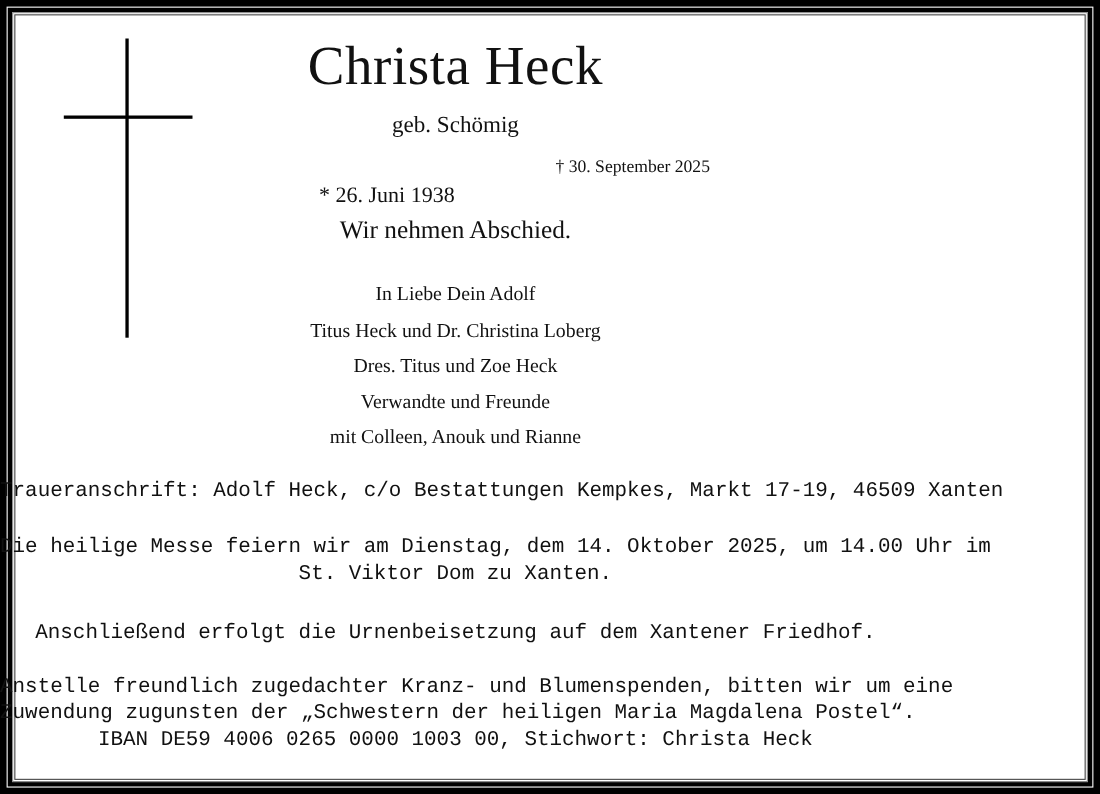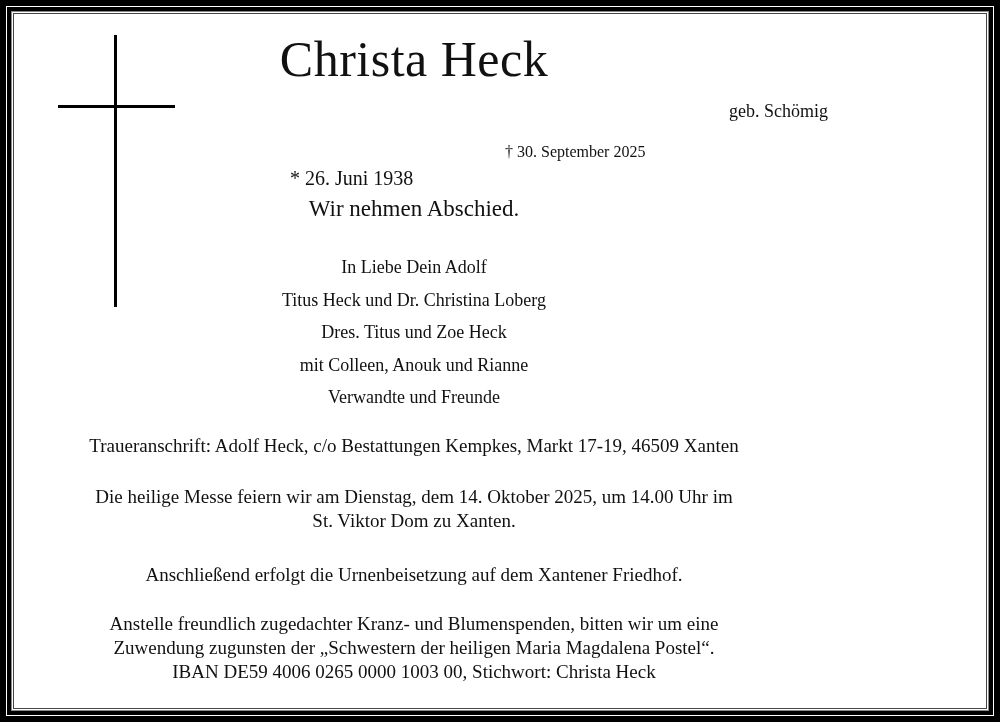--- a/index.html
+++ b/index.html
@@ -5,26 +5,26 @@
   html, body { margin: 0; padding: 0; }
   body { width: 1000px; height: 722px; background: #000; position: relative; overflow: hidden;
          font-family: "DejaVu Serif", "Liberation Serif", serif; color: #111; }
   .frame-outer { position: absolute; left: 6px; top: 6px; right: 6px; bottom: 6px; border: 1px solid #fff; background: #000; }
   .frame-mid { position: absolute; left: 4px; top: 4px; right: 4px; bottom: 4px; border: 1px solid #888; background: #fff; }
   .frame-inner { position: absolute; left: 1px; top: 1px; right: 1px; bottom: 1px; background: #fff; border: 1px solid #444; }
   .cross-v { position: absolute; left: 114px; top: 35px; width: 3px; height: 272px; background: #000; }
   .cross-h { position: absolute; left: 58px; top: 105px; width: 117px; height: 3px; background: #000; }
   .line { position: absolute; left: 0; width: 828px; text-align: center; white-space: nowrap; }
   .name { top: 30px; font-size: 50px; font-family: "Liberation Serif", serif; letter-spacing: 0.5px; }
-  .born { top: 101px; font-size: 18px; font-family: "Liberation Serif", serif; text-align: right; }
+  .born { top: 101px; font-size: 21px; font-family: "Liberation Serif", serif; }
   .date-birth { position: absolute; left: 290px; top: 143px; font-size: 20px; font-family: "Liberation Serif", serif; margin-top: 24px; }
   .date-death { position: absolute; left: 505px; top: 143px; font-size: 16px; font-family: "Liberation Serif", serif; }
   .farewell { top: 196px; font-size: 23px; font-family: "Liberation Serif", serif; }
   .family { top: 251px; font-size: 18px; line-height: 32.5px; font-family: "Liberation Serif", serif; }
-  .small { font-size: 19px; font-family: Liberation Serif, serif; line-height: 24px; }
+  .small { font-size: 19px; font-family: Liberation Mono, monospace; line-height: 24px; }
   .addr { top: 434px; }
   .mass { top: 485px; }
   .urn { top: 563px; }
   .donation { top: 612px; }
 </style>
 </head>
 <body>
 
 <div class="frame-outer">
   <div class="frame-mid">
@@ -40,22 +40,22 @@
 <div class="line name">Christa Heck</div>
 <div class="line born">geb. Schömig</div>
 <div class="date-birth">* 26. Juni 1938</div>
 <div class="date-death">† 30. September 2025</div>
 <div class="line farewell">Wir nehmen Abschied.</div>
 
 <div class="line family">
   <div>In Liebe Dein Adolf</div>
   <div>Titus Heck und Dr. Christina Loberg</div>
   <div>Dres. Titus und Zoe Heck</div>
+  <div>Verwandte und Freunde</div>
   <div>mit Colleen, Anouk und Rianne</div>
-  <div>Verwandte und Freunde</div>
 </div>
 
 <div class="line small addr">Traueranschrift: Adolf Heck, c/o Bestattungen Kempkes, Markt 17-19, 46509 Xanten</div>
 
 <div class="line small mass">
   <div>Die heilige Messe feiern wir am Dienstag, dem 14. Oktober 2025, um 14.00 Uhr im</div>
   <div>St. Viktor Dom zu Xanten.</div>
 </div>
 
 <div class="line small urn">Anschließend erfolgt die Urnenbeisetzung auf dem Xantener Friedhof.</div>

